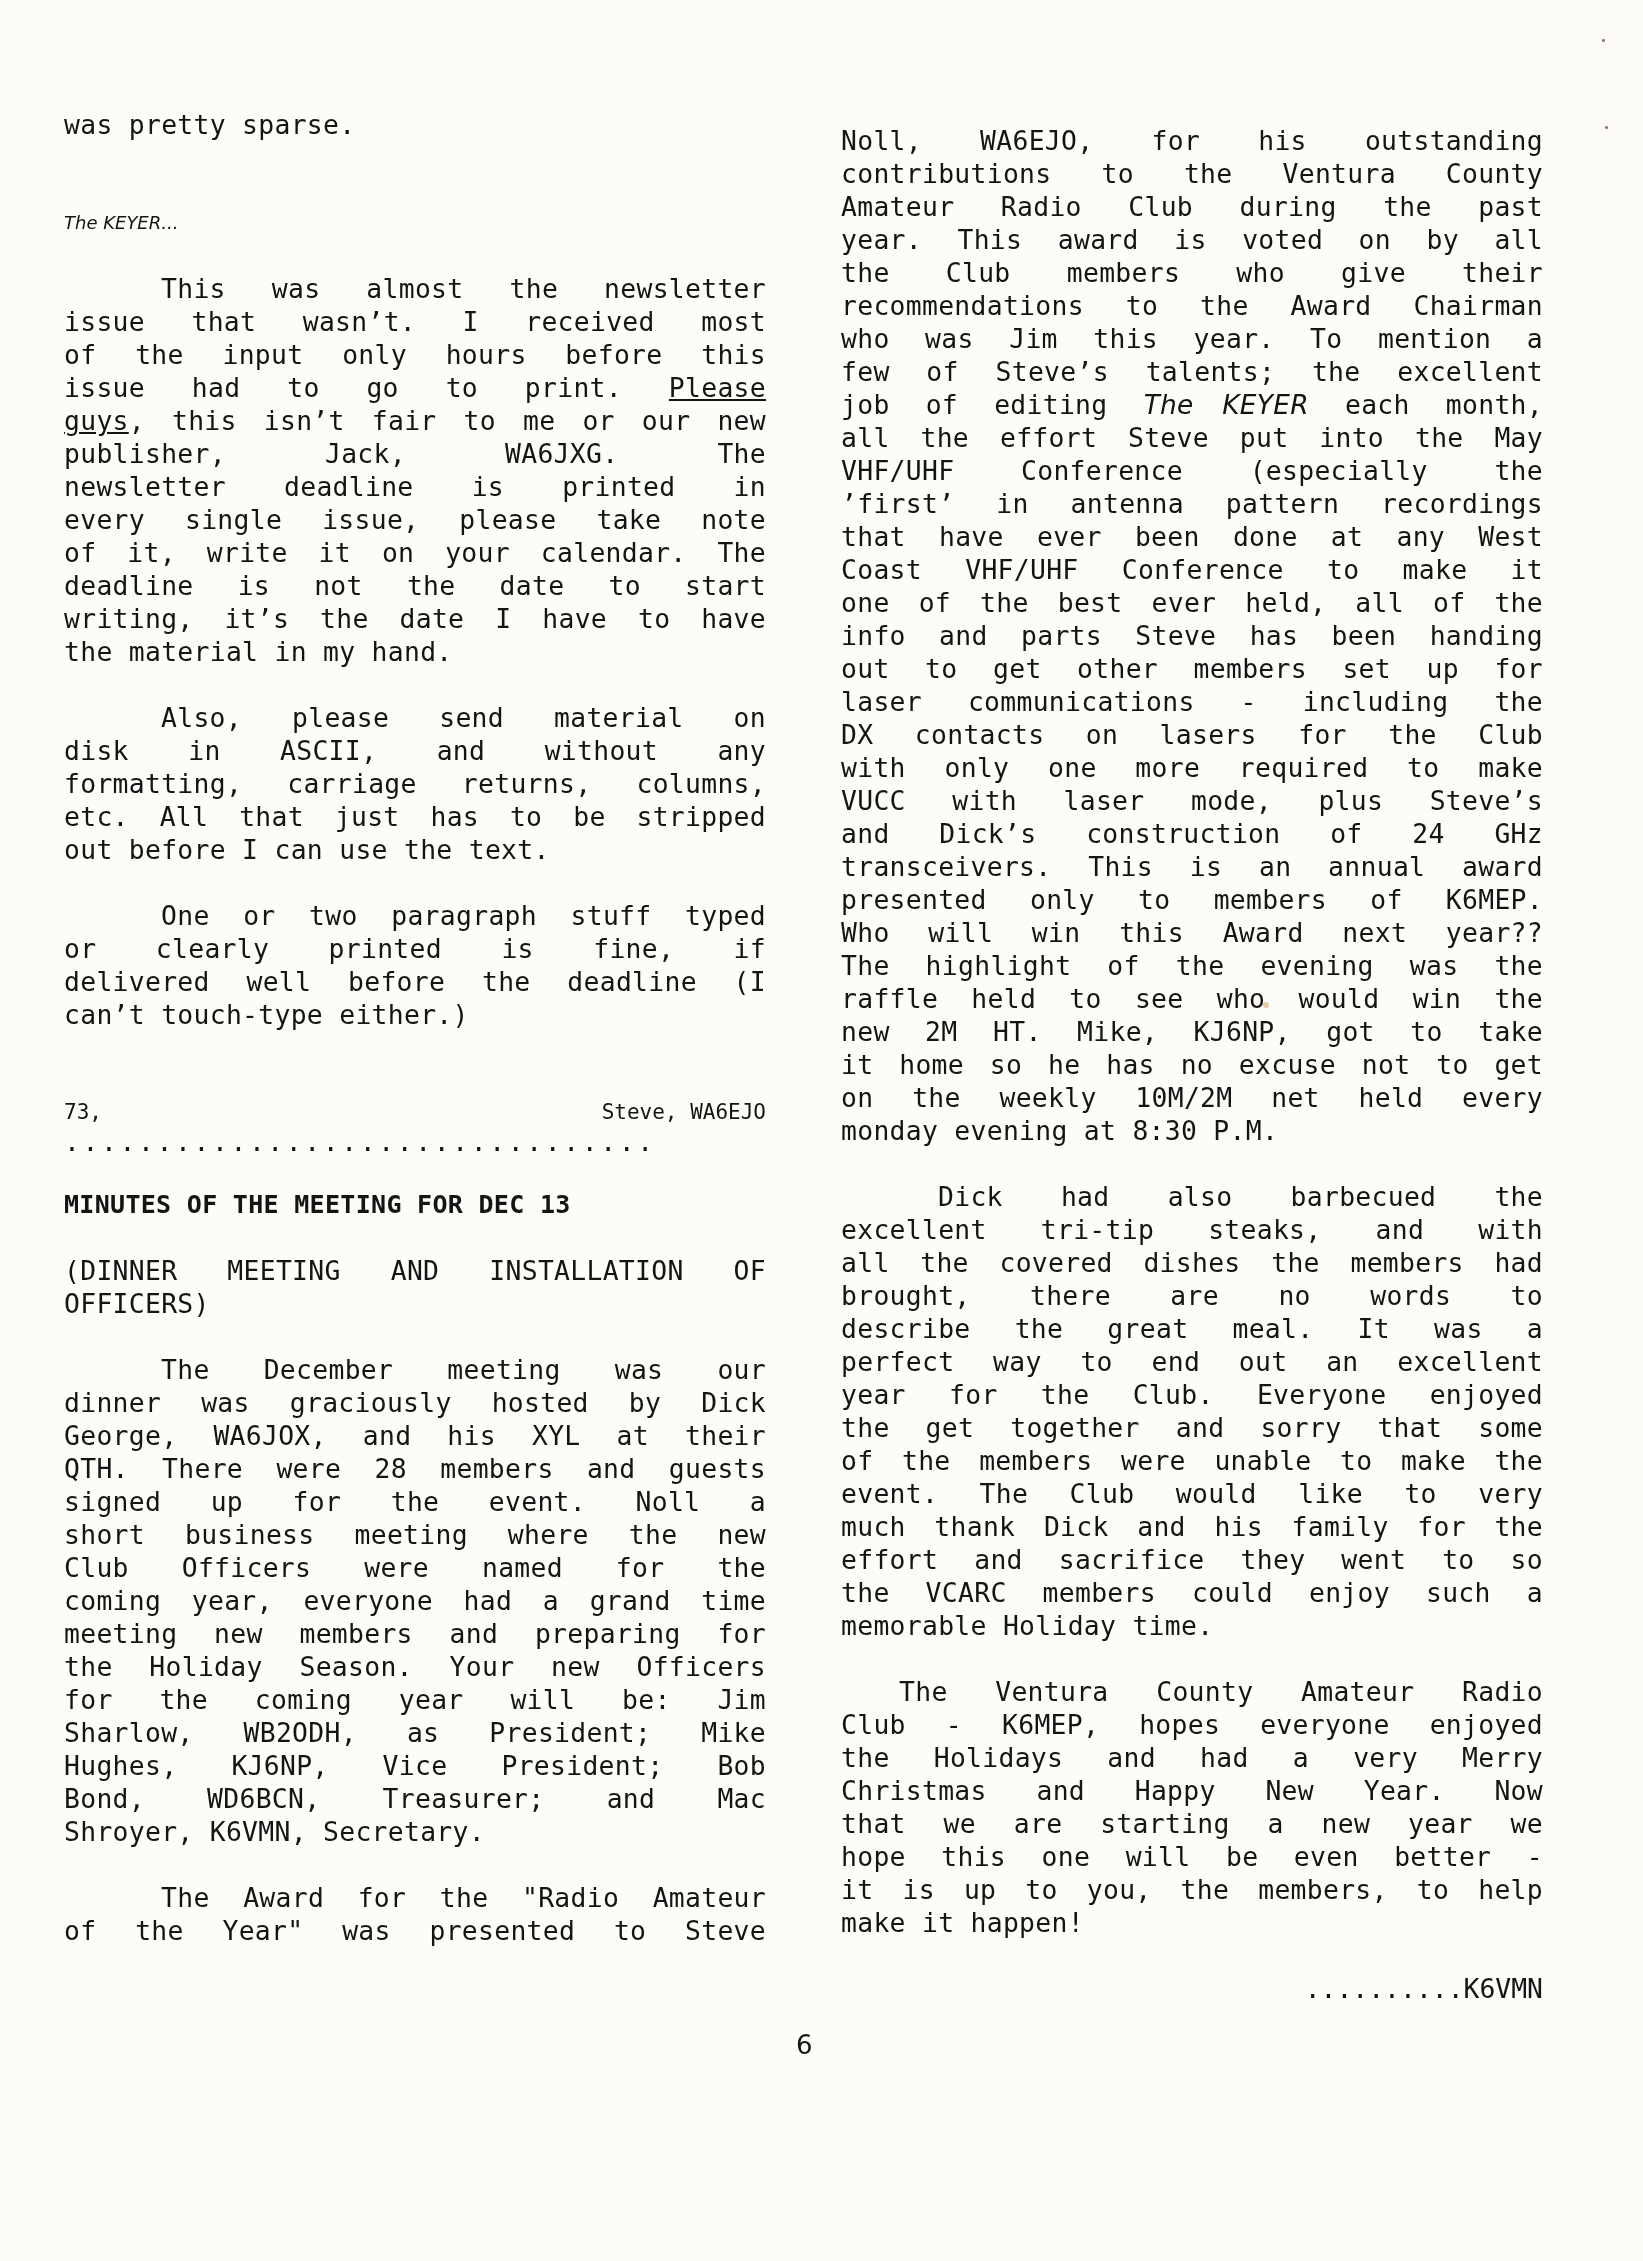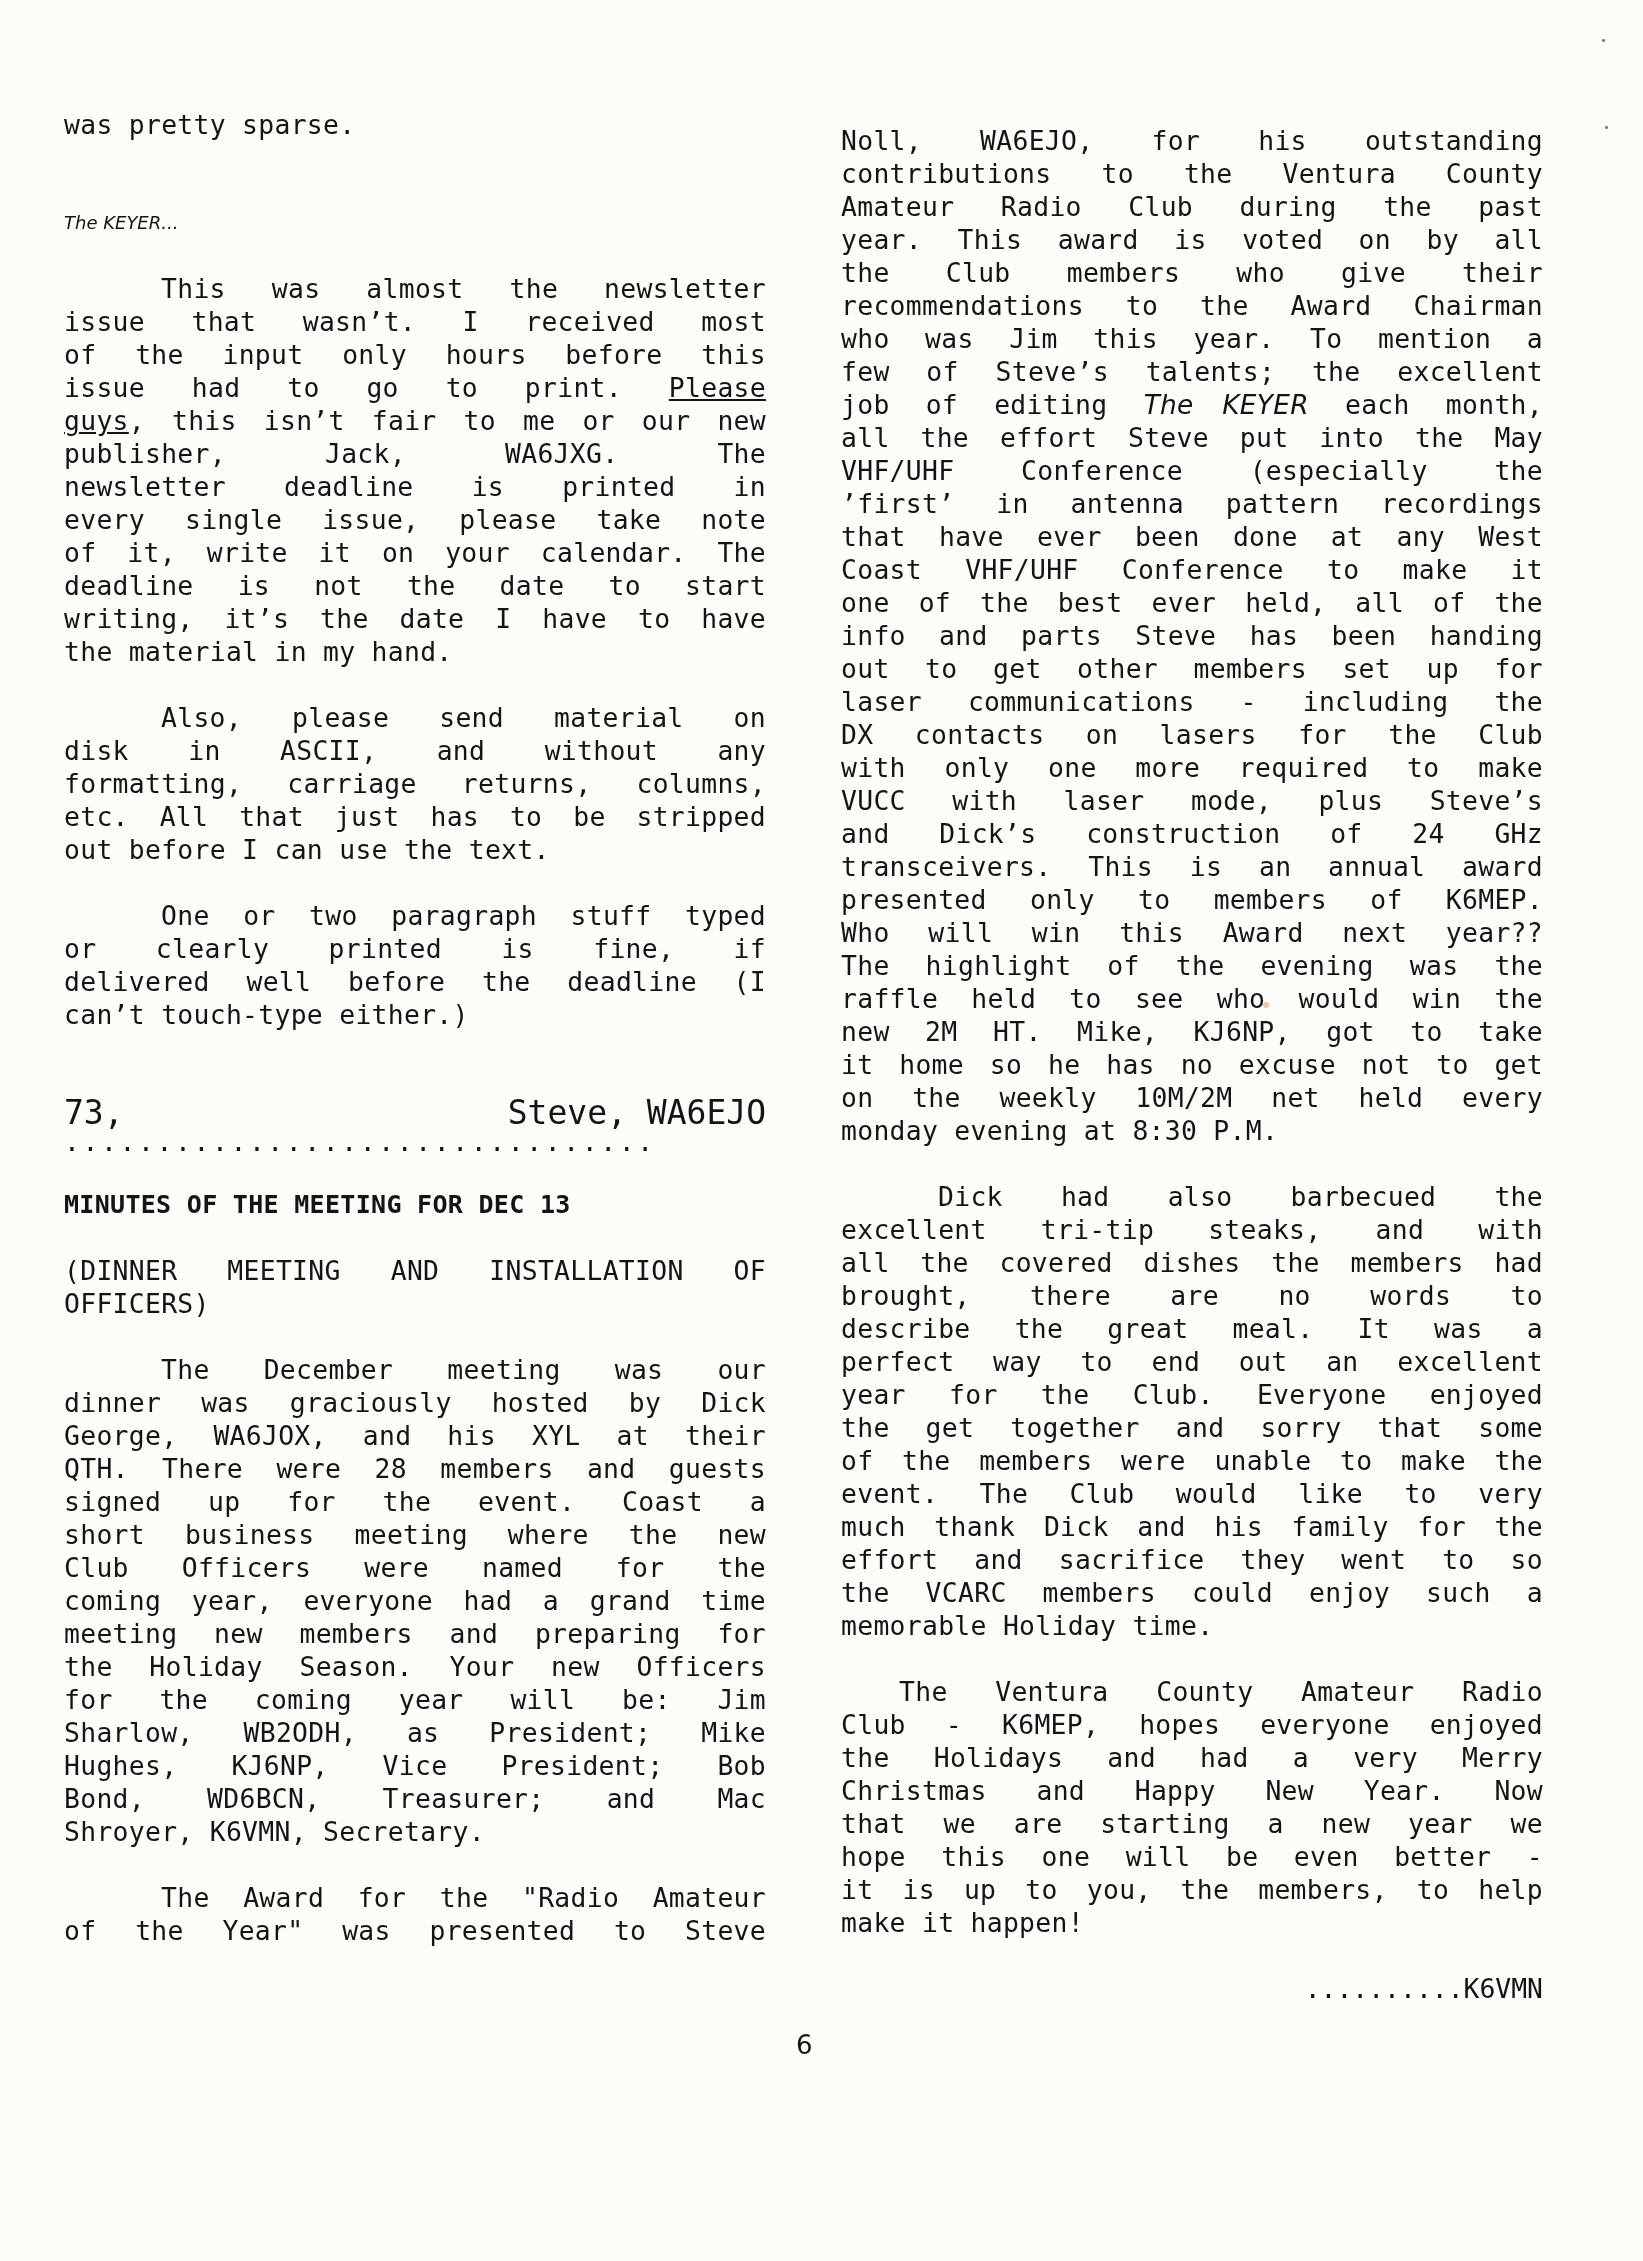--- a/index.html
+++ b/index.html
@@ -60,21 +60,21 @@
       letter-spacing: 0.3px;
     }
     .italic-inline {
       font-family: "DejaVu Sans", "Liberation Sans", sans-serif;
       font-style: italic;
     }
     .underline { text-decoration: underline; }
     .signoff-row {
       display: flex;
       justify-content: space-between;
-      font-size: 33px;
+      font-size: 21px;
       line-height: 33px;
       height: 33px;
       gap: 8px;
     }
     .dotted-rule {
       font-size: 26.4px;
       line-height: 26px;
       height: 26px;
       white-space: nowrap;
       overflow: hidden;
@@ -159,21 +159,21 @@
       <div class="line">(DINNER MEETING AND INSTALLATION OF</div>
       <div class="line last">OFFICERS)</div>
     </div>
     <div class="gap"></div>
 
     <div>
       <div class="line indent">The December meeting was our</div>
       <div class="line">dinner was graciously hosted by Dick</div>
       <div class="line">George, WA6JOX, and his XYL at their</div>
       <div class="line">QTH. There were 28 members and guests</div>
-      <div class="line">signed up for the event. Coast a</div>
+      <div class="line">signed up for the event. Noll a</div>
       <div class="line">short business meeting where the new</div>
       <div class="line">Club Officers were named for the</div>
       <div class="line">coming year, everyone had a grand time</div>
       <div class="line">meeting new members and preparing for</div>
       <div class="line">the Holiday Season. Your new Officers</div>
       <div class="line">for the coming year will be: Jim</div>
       <div class="line">Sharlow, WB2ODH, as President; Mike</div>
       <div class="line">Hughes, KJ6NP, Vice President; Bob</div>
       <div class="line">Bond, WD6BCN, Treasurer; and Mac</div>
       <div class="line last">Shroyer, K6VMN, Secretary.</div>

